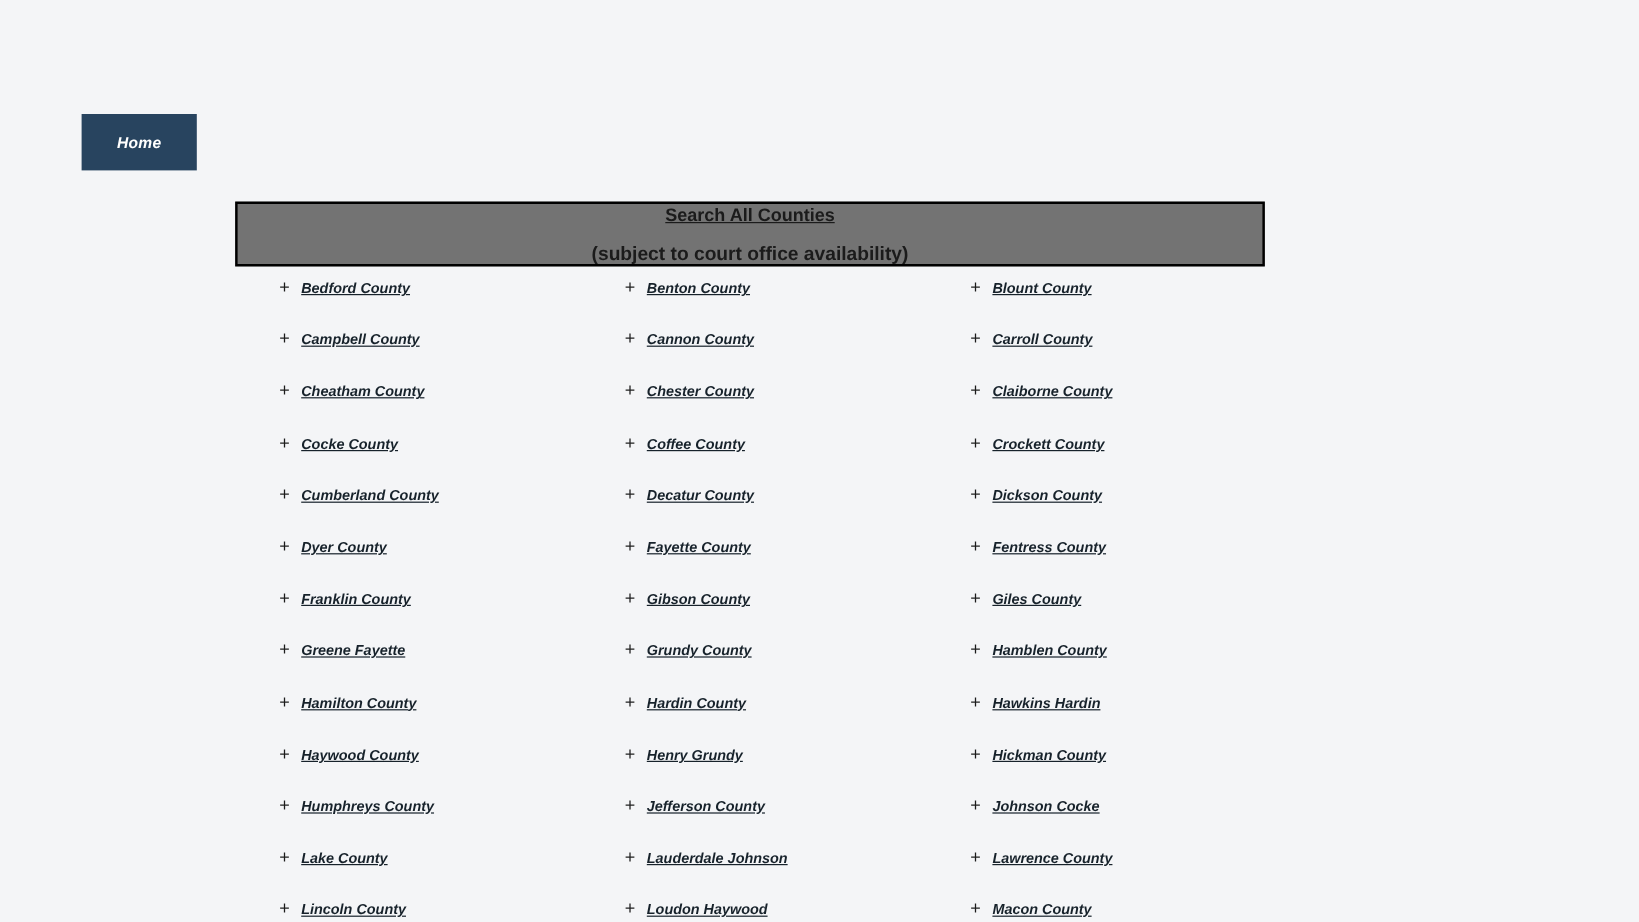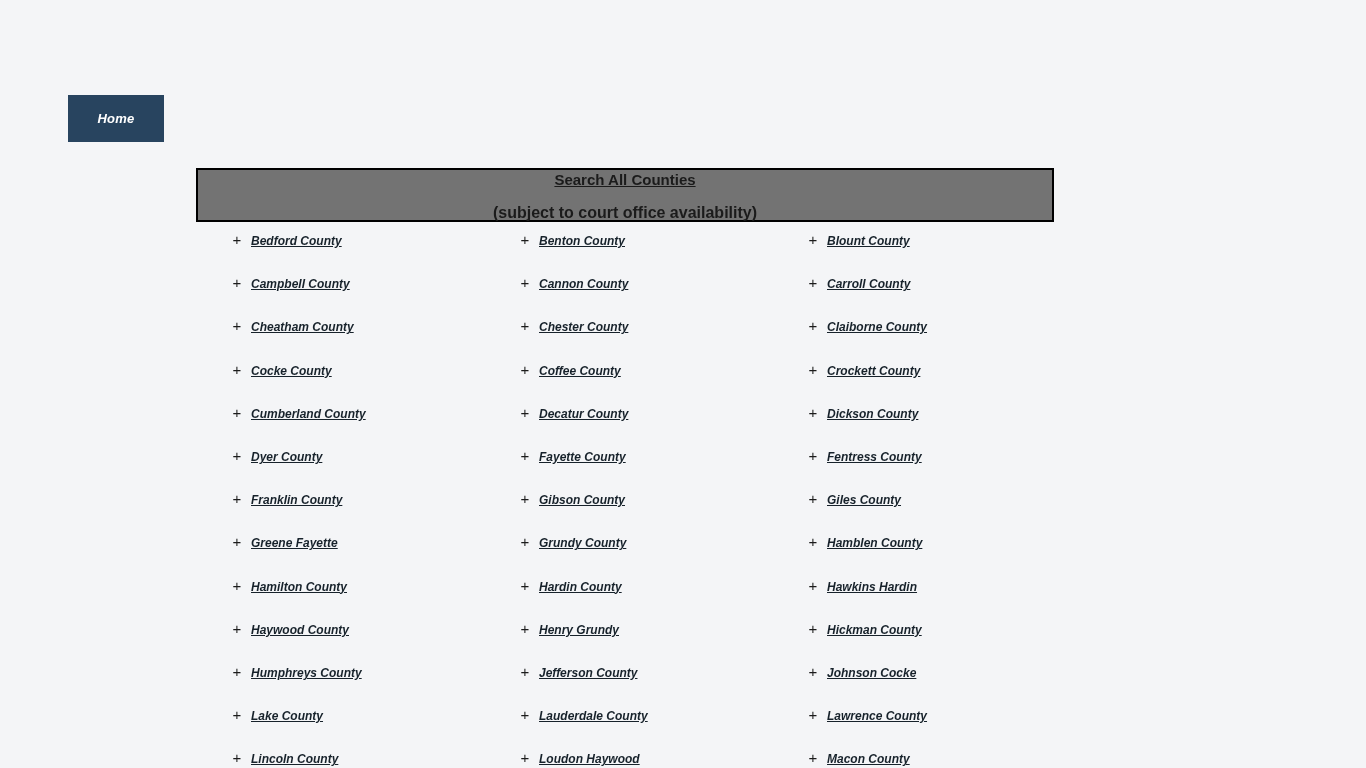--- a/index.html
+++ b/index.html
@@ -242,21 +242,21 @@
       <div class="county-item">
         <span class="plus-icon">+</span>
         <span class="county-link">Johnson Cocke</span>
       </div>
       <div class="county-item">
         <span class="plus-icon">+</span>
         <span class="county-link">Lake County</span>
       </div>
       <div class="county-item">
         <span class="plus-icon">+</span>
-        <span class="county-link">Lauderdale County</span>
+        <span class="county-link">Lauderdale Johnson</span>
       </div>
       <div class="county-item">
         <span class="plus-icon">+</span>
         <span class="county-link">Lawrence County</span>
       </div>
       <div class="county-item">
         <span class="plus-icon">+</span>
         <span class="county-link">Lincoln County</span>
       </div>
       <div class="county-item">

